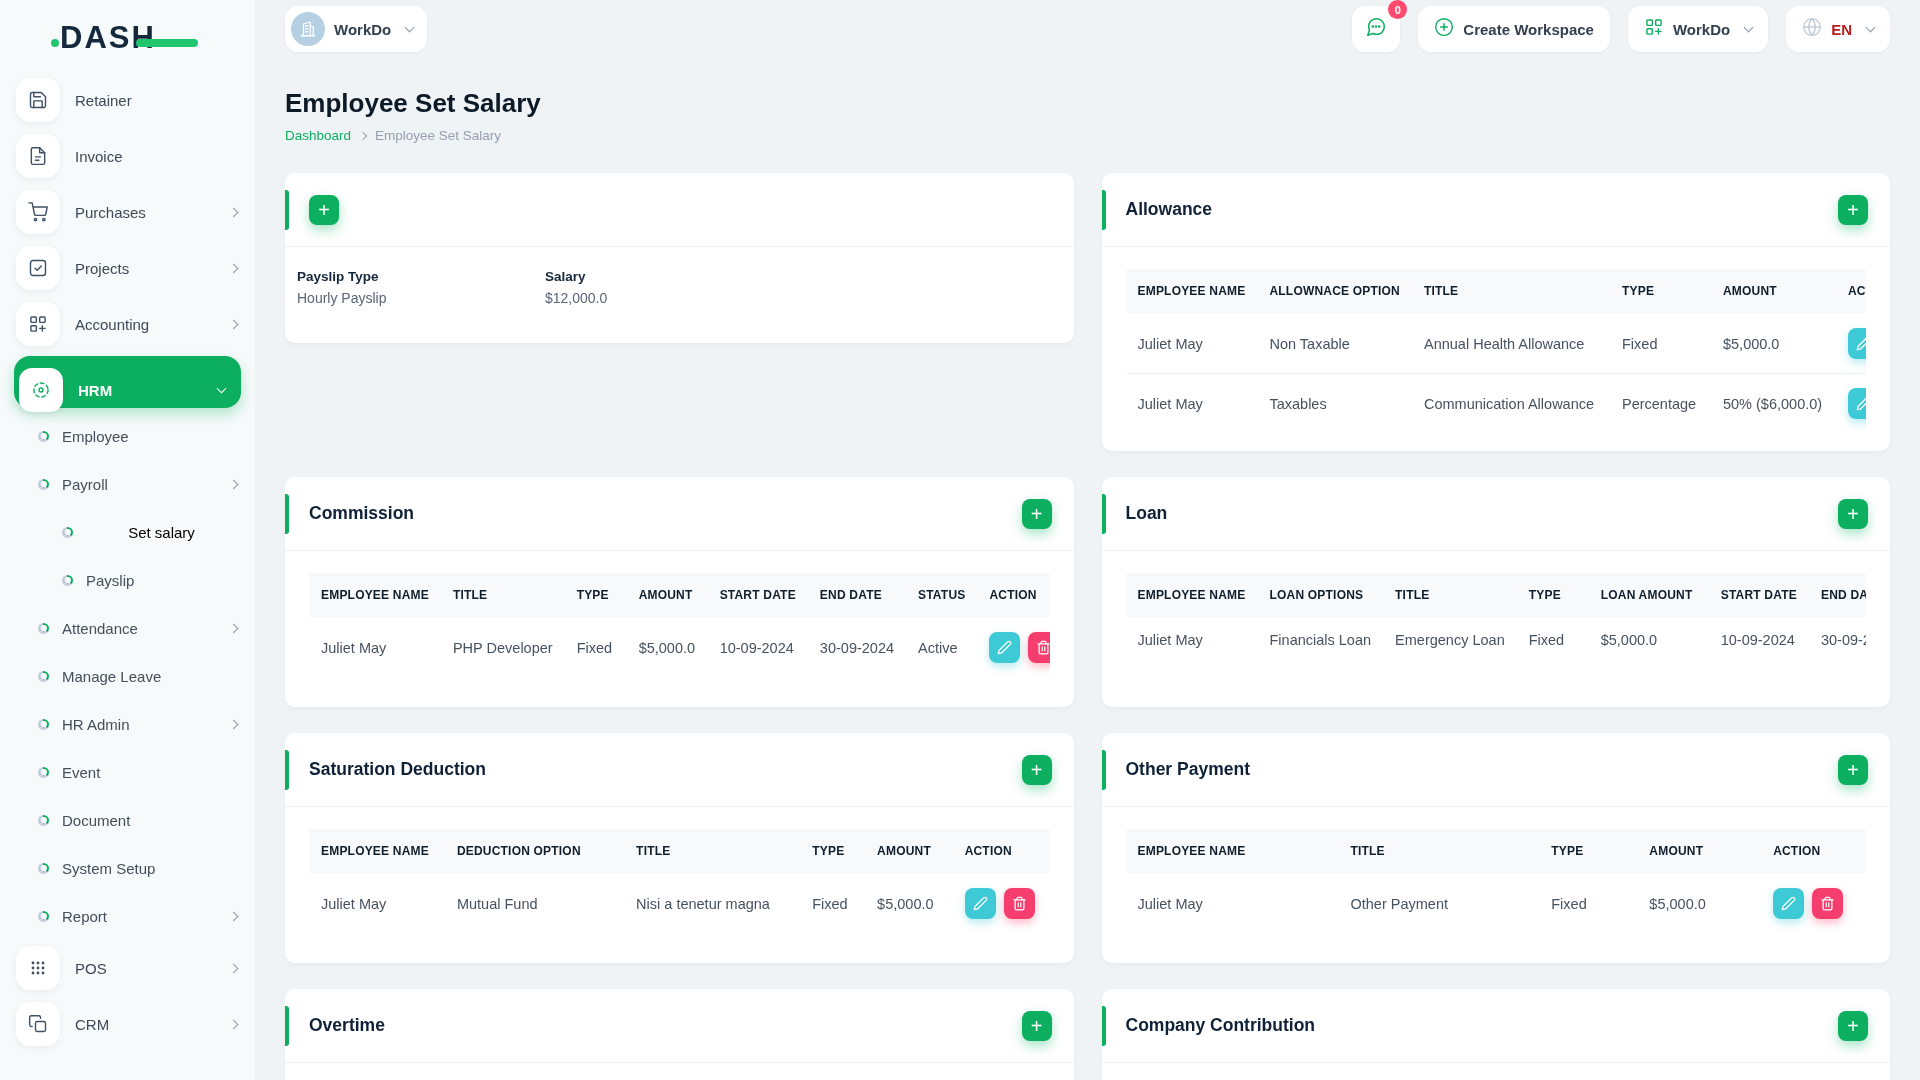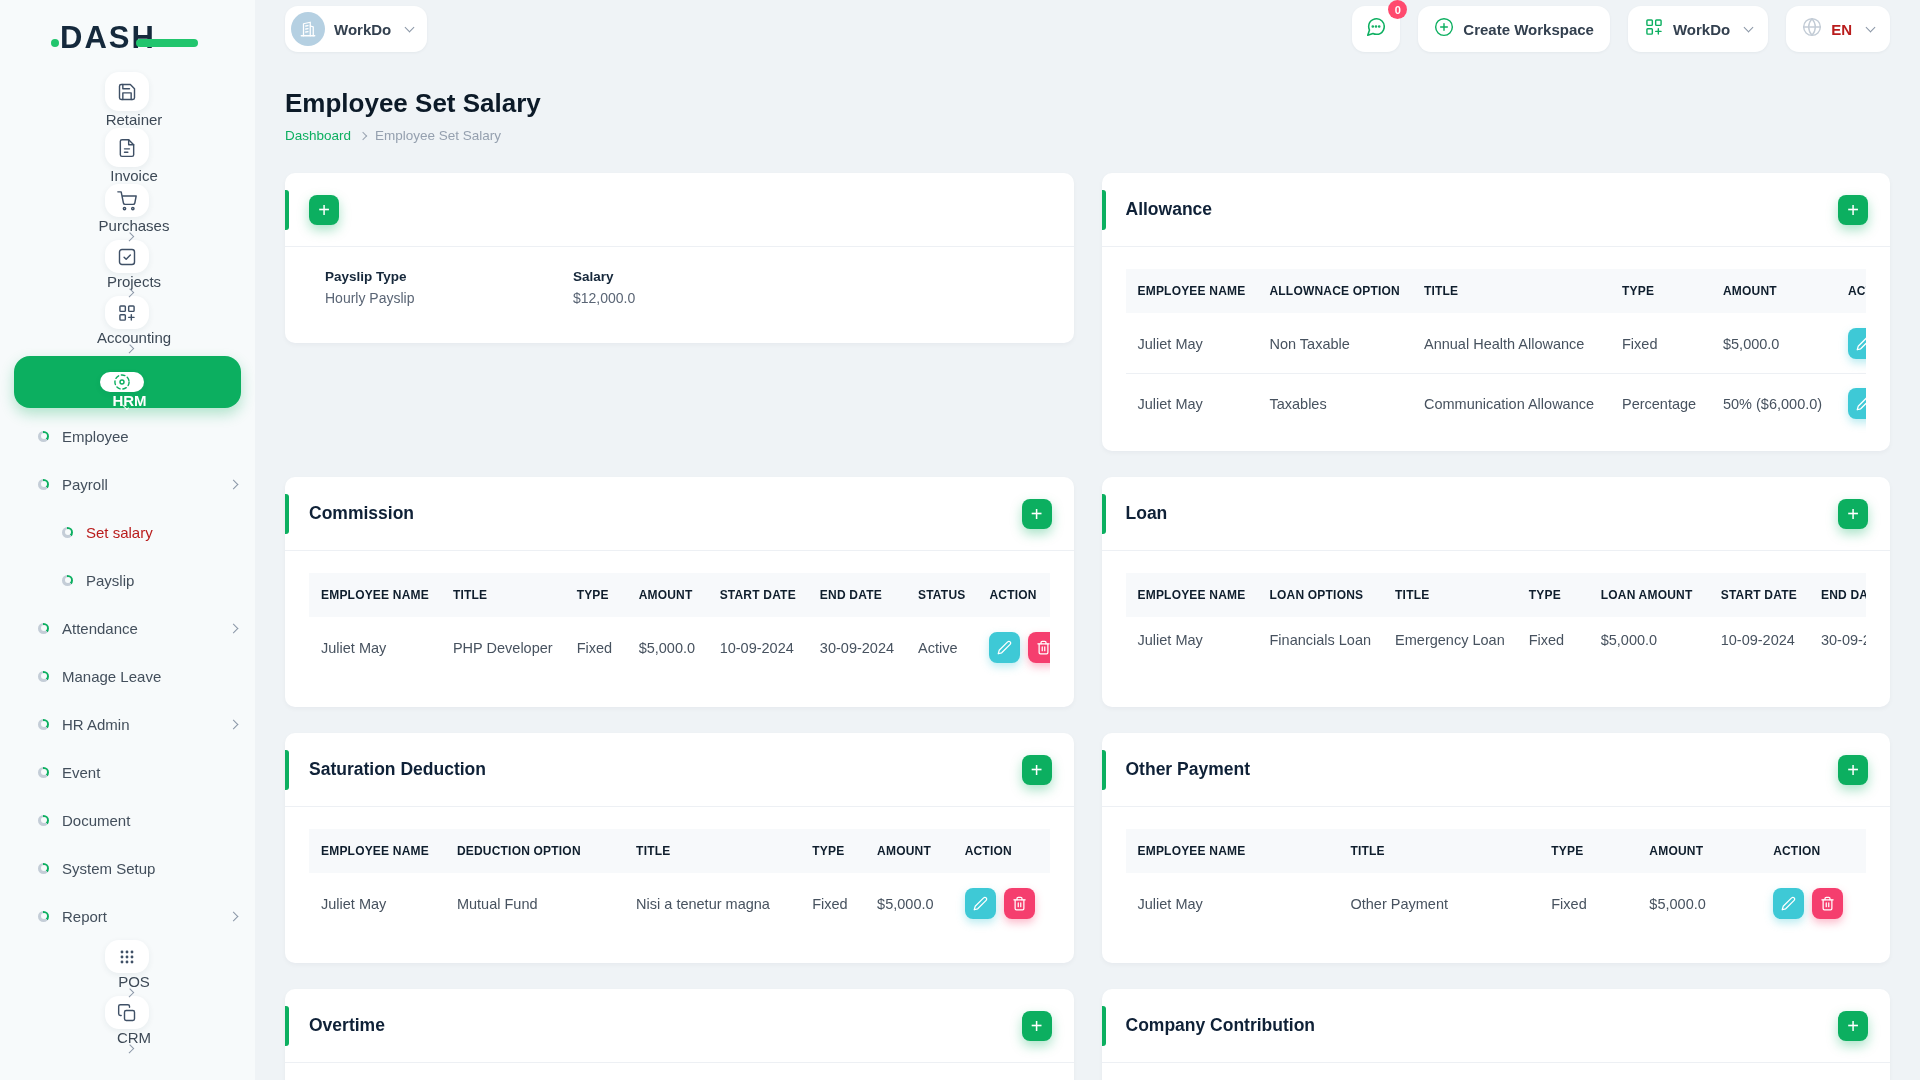--- a/index.html
+++ b/index.html
@@ -9,38 +9,38 @@
     background:#eff3f6; color:#0e1d2c; position:relative;
   }
   
   .sidebar { position:absolute; left:0; top:0; width:255px; height:1080px;
     background:#f7fafb; overflow:hidden; }
   .logo { position:relative; margin:20px 0 6px 60px; height:44px; width:140px; cursor:pointer; }
   .logo-text { font-size:31px; font-weight:800; letter-spacing:2px; color:#15293c; }
   .logo-dot { position:absolute; left:-9px; top:19px; width:8px; height:8px; border-radius:50%; background:#21c56d; }
   .logo-bar { position:absolute; left:76px; top:19px; width:62px; height:8px; border-radius:5px; background:#21c56d; }
   .menu { margin-top:8px; }
-  .side-item { display:flex; align-items:center; height:56px; padding:0 18px 0 16px; cursor:pointer; color:#3f5066;flex-direction:column; }
+  .side-item { display:flex; align-items:center; height:56px; padding:0 18px 0 16px; cursor:pointer; color:#3f5066; }
   .icon-tile { width:44px; height:44px; min-width:44px; background:#fff; border-radius:14px;
     display:flex; align-items:center; justify-content:center; box-shadow:0 2px 6px rgba(30,50,70,.07); }
   .side-label { margin-left:15px; font-size:15px; font-weight:500; color:#3d4956; flex:1; }
   .side-item.active { background:#0caf60; border-radius:16px; margin:4px 14px; height:52px; padding:16px 16px 0 5px; box-shadow:0 6px 14px rgba(12,175,96,.3); }
   .side-item.active .side-label { color:#fff; font-weight:700; }
   .side-item.active .icon-tile { color:#0caf60; border-radius:13px; }
   .chev { width:7px; height:7px; border-right:1.7px solid #8a96a6; border-bottom:1.7px solid #8a96a6;
     transform:rotate(-45deg); margin-left:6px; }
   .chev.down { transform:rotate(45deg); margin-top:-4px; }
   .chev.white { border-color:#fff; }
   .sub-item { display:flex; align-items:center; height:48px; padding:0 18px 0 38px; cursor:pointer; }
   .sub-item.lvl2 { padding-left:62px; }
   .donut { position:relative; width:11px; height:11px; min-width:11px; border-radius:50%;
     background:conic-gradient(#0caf60 0 130deg, #c4cdd7 130deg 360deg); }
   .donut i { position:absolute; left:2.5px; top:2.5px; width:6px; height:6px; border-radius:50%; background:#f7fafb; }
   .sub-label { margin-left:13px; font-size:15px; color:#434f5c; flex:1; }
-  .sub-item.active .sub-label { color:#b91c1c; font-weight:500; }
+  .sub-item.active .sub-label { color:#000000; font-weight:500;text-align:center; }
   
   .topbar { position:absolute; left:255px; top:0; right:0; height:58px; display:flex; align-items:center; padding:0 30px; }
   .pill { background:#fff; border-radius:13px; height:46px; display:flex; align-items:center;
     gap:9px; padding:0 16px; box-shadow:0 1px 3px rgba(25,39,57,.05); cursor:pointer; }
   .ws-pill { padding:0 14px 0 6px; }
   .ws-avatar { width:34px; height:34px; border-radius:50%; background:#b5d0e2; display:flex; align-items:center; justify-content:center; color:#fff; }
   .pill-label { font-size:15px; font-weight:600; color:#33404f; }
   .top-right { margin-left:auto; display:flex; align-items:center; gap:18px; }
   .chat-btn { width:48px; justify-content:center; padding:0; position:relative; color:#0caf60; }
   .badge { position:absolute; top:-6px; right:-7px; width:19px; height:19px; border-radius:50%;
@@ -57,21 +57,21 @@
   .bc-cur { color:#95a0af; }
   .grid { margin-top:30px; display:grid; grid-template-columns:1fr 1fr; column-gap:28px; row-gap:26px; align-items:start; }
   .card { background:#fff; border-radius:10px; box-shadow:0 2px 5px rgba(16,24,40,.04); overflow:hidden; position:relative; }
   .card-head { position:relative; height:74px; display:flex; align-items:center; padding:0 22px 0 24px; border-bottom:1px solid #edf0f4; }
   .card-head::before { content:""; position:absolute; left:0; top:17px; width:4px; height:40px; background:#0caf60; border-radius:0 3px 3px 0; }
   .card-title { font-size:17.5px; font-weight:700; color:#0f2137; flex:1; }
   .add-btn { width:30px; height:30px; border:none; border-radius:8px; background:#0caf60; color:#fff;
     font-size:20px; font-weight:400; line-height:1; display:flex; align-items:center; justify-content:center;
     cursor:pointer; box-shadow:0 5px 12px rgba(12,175,96,.35); }
   
-  .fields { display:flex; padding:22px 40px 28px; }
+  .fields { display:flex; padding:22px 12px 28px; }
   .field { width:248px; }
   .field:last-child { flex:1; }
   .f-label { font-size:13.5px; font-weight:700; color:#15273a; }
   .f-value { font-size:14px; color:#5a6575; margin-top:6px; }
   
   .tbl-wrap { margin:22px 24px 0; overflow:hidden; }
   table { border-collapse:collapse; white-space:nowrap; width:max-content; min-width:100%; }
   th { background:#f7f9fb; font-size:12px; font-weight:700; color:#0f1e2d; letter-spacing:.2px;
     text-align:left; padding:15px 12px; }
   td { font-size:14.5px; color:#47525f; padding:14px 12px; }

